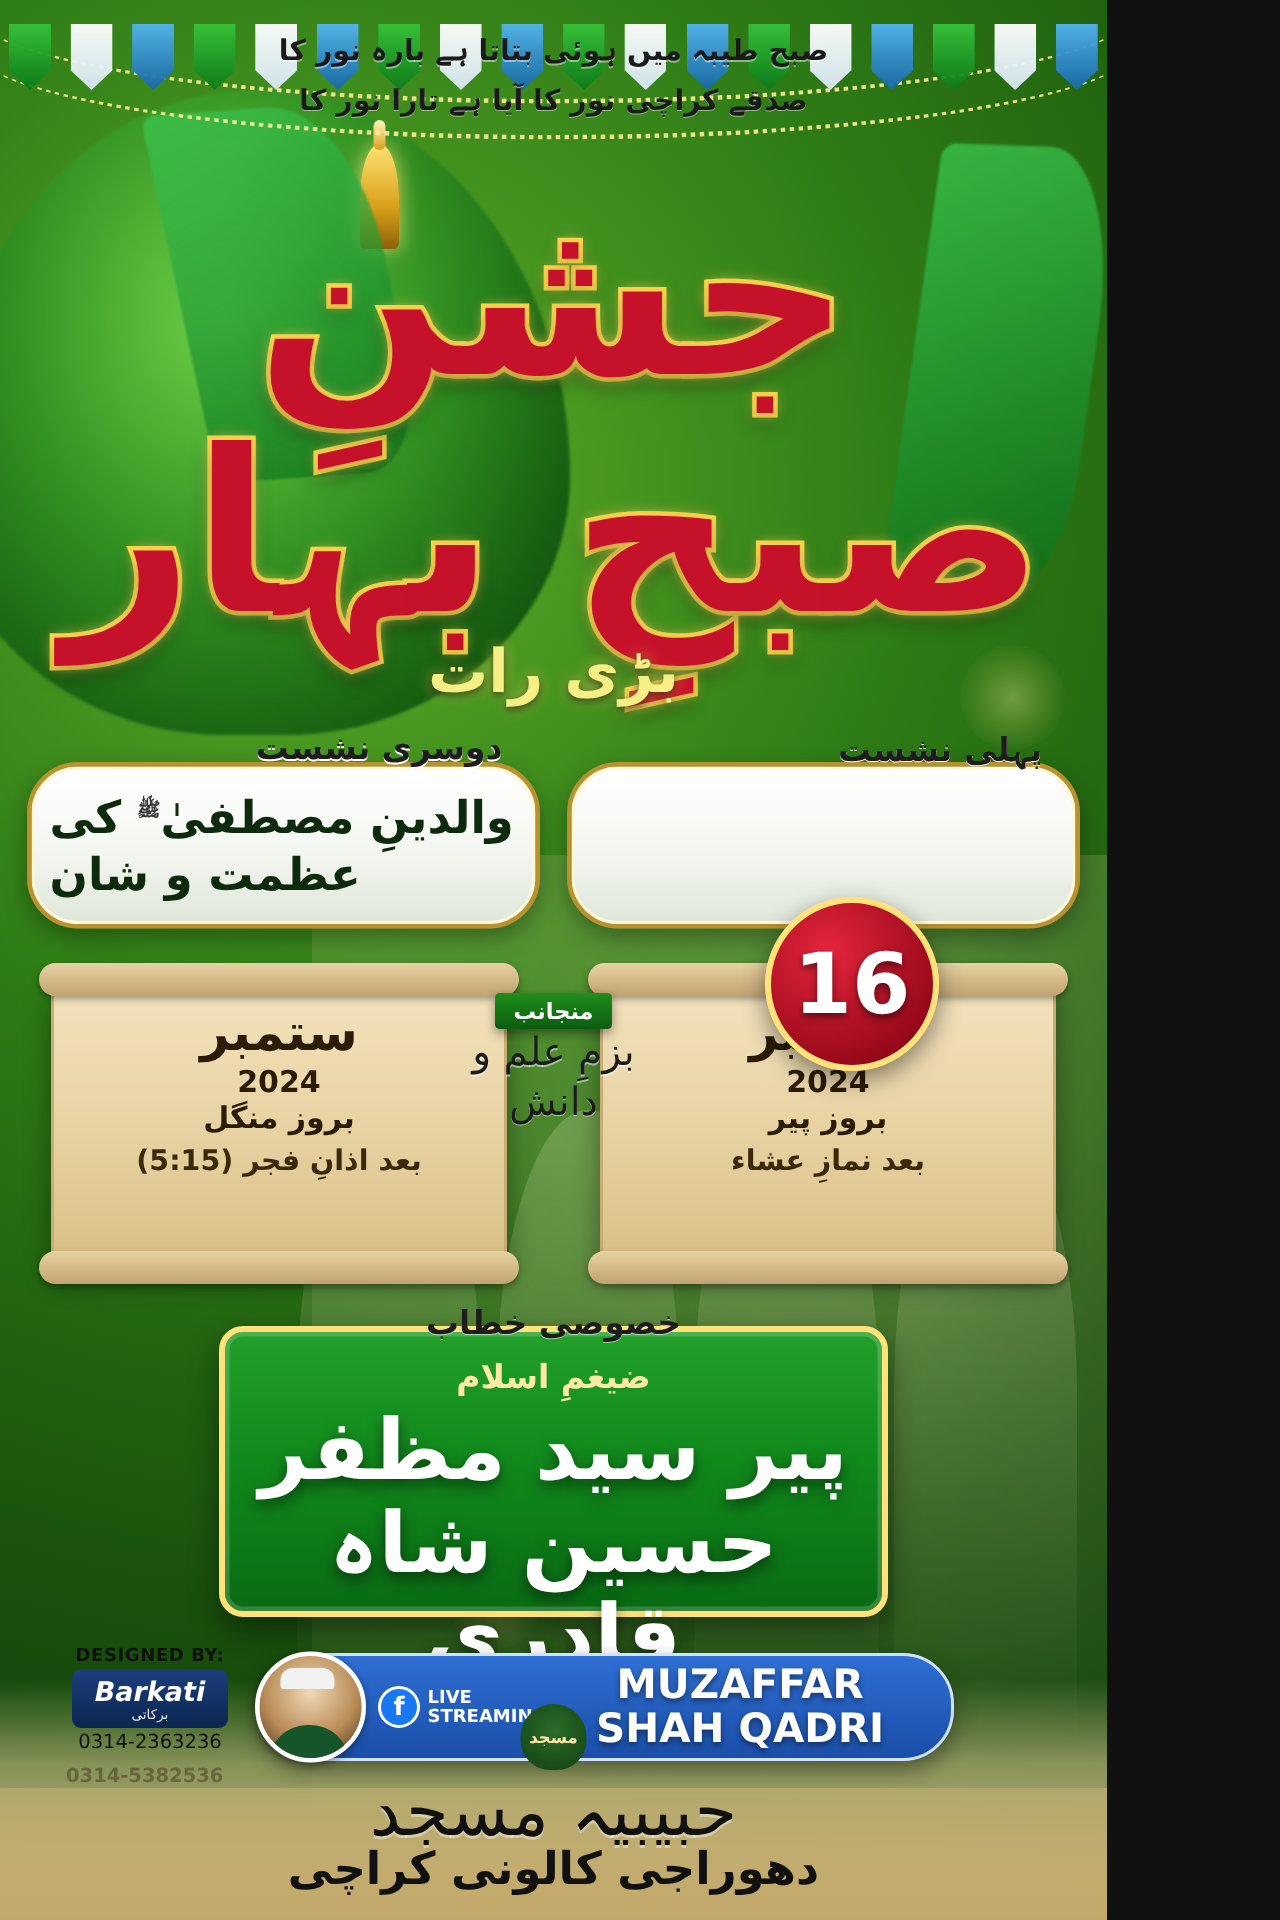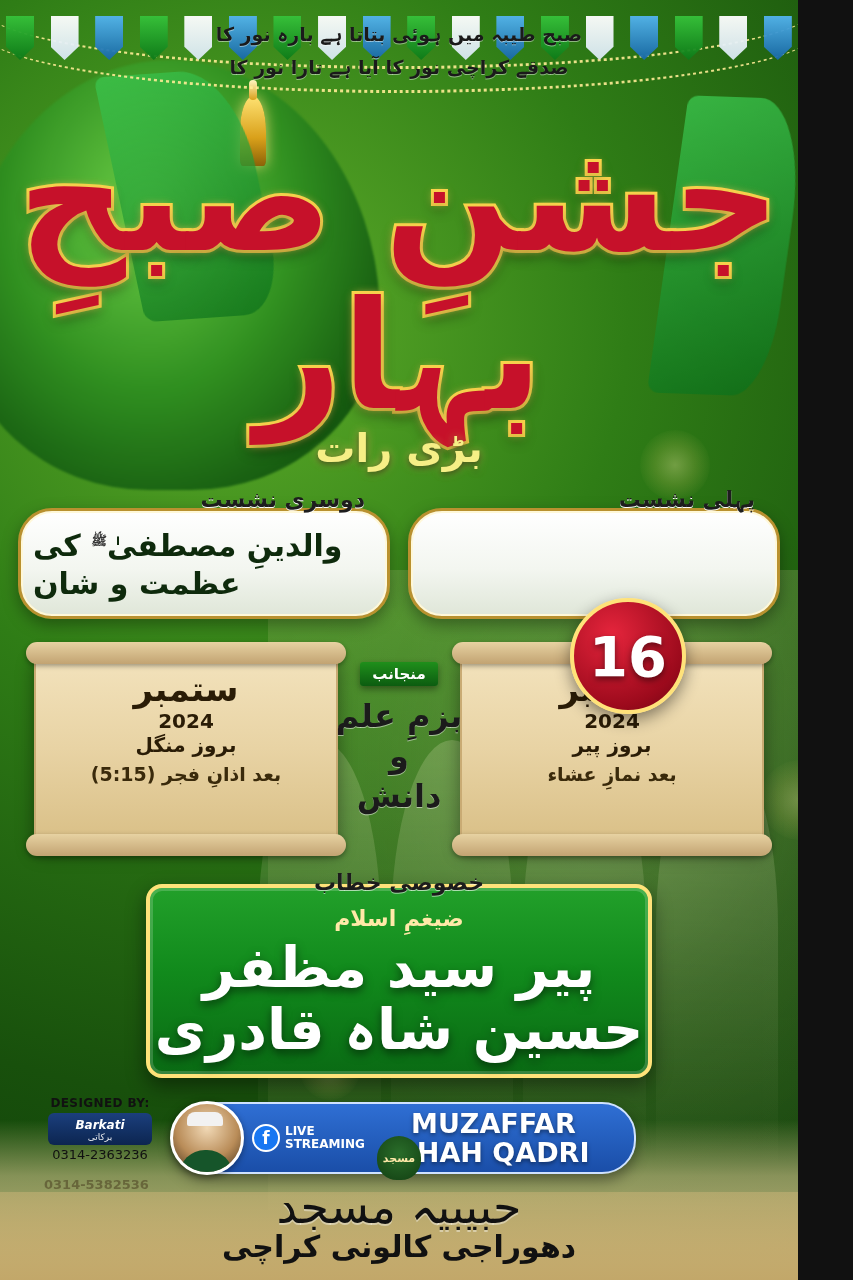--- a/index.html
+++ b/index.html
@@ -5,21 +5,21 @@
   html, body {
     margin: 0;
     padding: 0;
     background: #111;
   }
   body {
     font-family: "DejaVu Sans", sans-serif;
   }
   #poster {
     position: relative;
-    width: 798px;
+    width: 738px;
     height: 1280px;
     overflow: hidden;
     background: radial-gradient(circle at 30% 25%, #5fae2a 0%, #2f7d16 35%, #18500c 70%, #0d3a08 100%);
   }
   
   .bg-dome {
     position: absolute;
     left: -40px;
     top: 60px;
     width: 420px;
@@ -316,23 +316,22 @@
     display: inline-block;
     background: linear-gradient(180deg,#1f8f1b,#0c5c10);
     color: #fff;
     font-size: 15px;
     font-weight: bold;
     padding: 3px 12px;
     border-radius: 3px;
     box-shadow: 0 3px 7px rgba(0,0,0,0.4);
   }
   .center-lines {
-    margin-top: 10px;
-    font-size: 32px;
-    font-weight: bold;
+    font-size: 26px;
+    font-weight: normal;
     color: #1b1b1b;
     line-height: 1.25;
     text-shadow: 0 1px 0 rgba(255,255,255,0.5);
   }
   
   .speaker {
     position: absolute;
     left: 146px;
     right: 146px;
     top: 884px;
@@ -383,21 +382,21 @@
     letter-spacing: 0.4px;
   }
   .designer-card {
     margin-top: 3px;
     background: linear-gradient(180deg,#1b3f7d,#0c2550);
     border-radius: 6px;
     padding: 5px 4px 3px;
     color: #fff;
   }
   .designer-name {
-    font-size: 12px;
+    font-size: 18px;
     font-style: italic;
     font-weight: bold;
     color: #fff;
   }
   .designer-sub {
     font-size: 9px;
     opacity: 0.9;
   }
   .designer-phone {
     margin-top: 2px;

